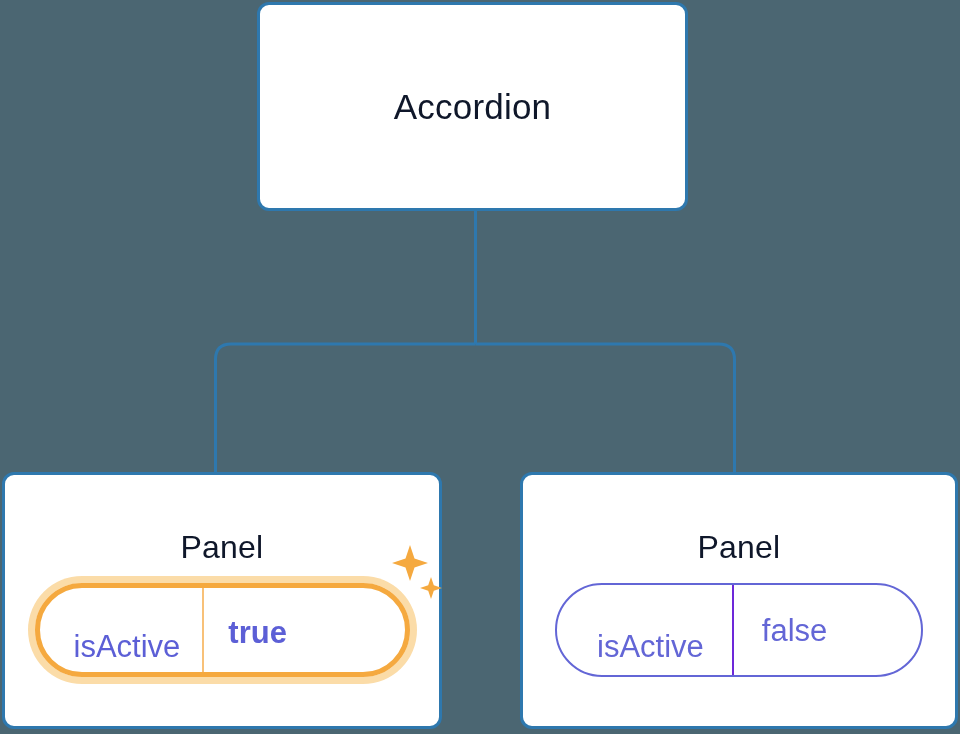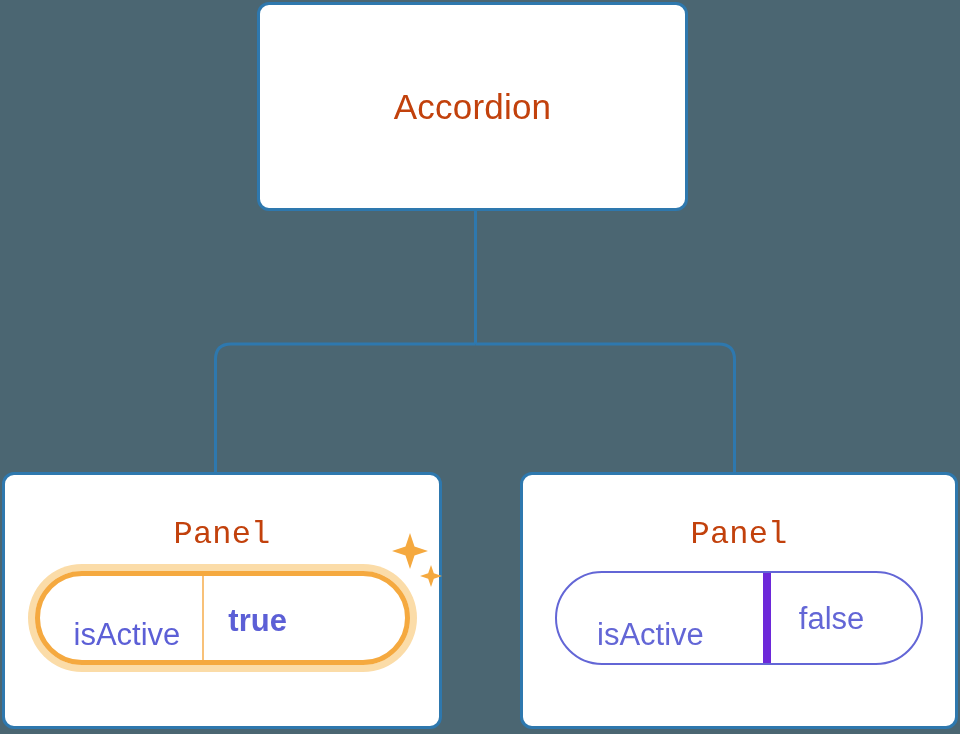--- a/index.html
+++ b/index.html
@@ -34,21 +34,21 @@
   
   .card {
     position: absolute;
     background: #ffffff;
     border: 3px solid #2e78ae;
     border-radius: 12px;
     box-sizing: border-box;
   }
 
   .card-title {
-    color: #c2410c;
+    color: #0f172a;
     font-size: 35px;
     font-weight: 400;
     text-align: center;
     letter-spacing: 0.2px;
     line-height: 1;
     white-space: nowrap;
   }
 
   
   #node-accordion {
@@ -75,22 +75,21 @@
     width: 440px;
   }
 
   #node-panel-right {
     left: 520px;
     width: 438px;
   }
 
   .panel-card .card-title {
     font-size: 32px;
-    margin-top: 44px;
-    font-family: Liberation Mono, monospace;
+    margin-top: 56px;
   }
 
   
   .pill-wrap {
     position: relative;
     margin-top: 20px;
     display: flex;
     align-items: center;
     justify-content: center;
   }
@@ -126,22 +125,21 @@
   
   .pill-normal {
     border: 2px solid #6366d6;
     width: 368px;
   }
   .pill-normal .pill-cell {
     color: #6366d6;
     font-weight: 400;
   }
   .pill-normal .pill-val {
-    border-left: 8px solid #6d28d9;
-    margin-left: 31px;
+    border-left: 2px solid #6d28d9;
   }
 
   
   .pill-highlight {
     border: 5px solid #f5a93f;
     width: 375px;
     box-shadow: 0 0 0 7px #fbdca8;
   }
   .pill-highlight .pill-cell {
     color: #5c5fd6;

